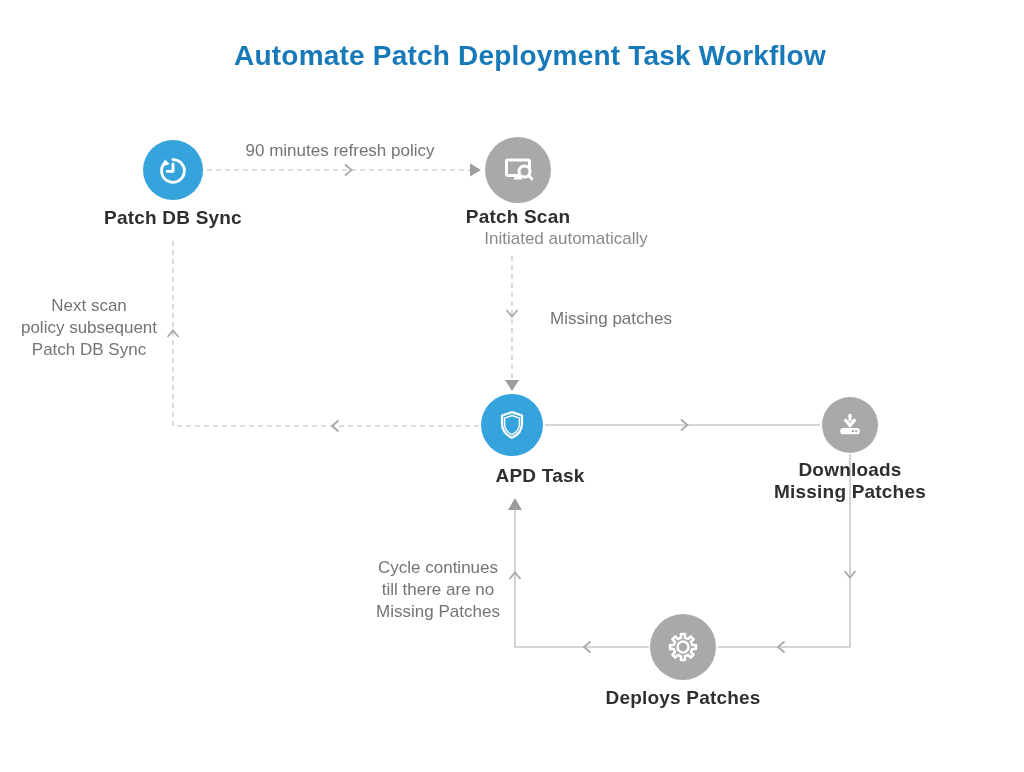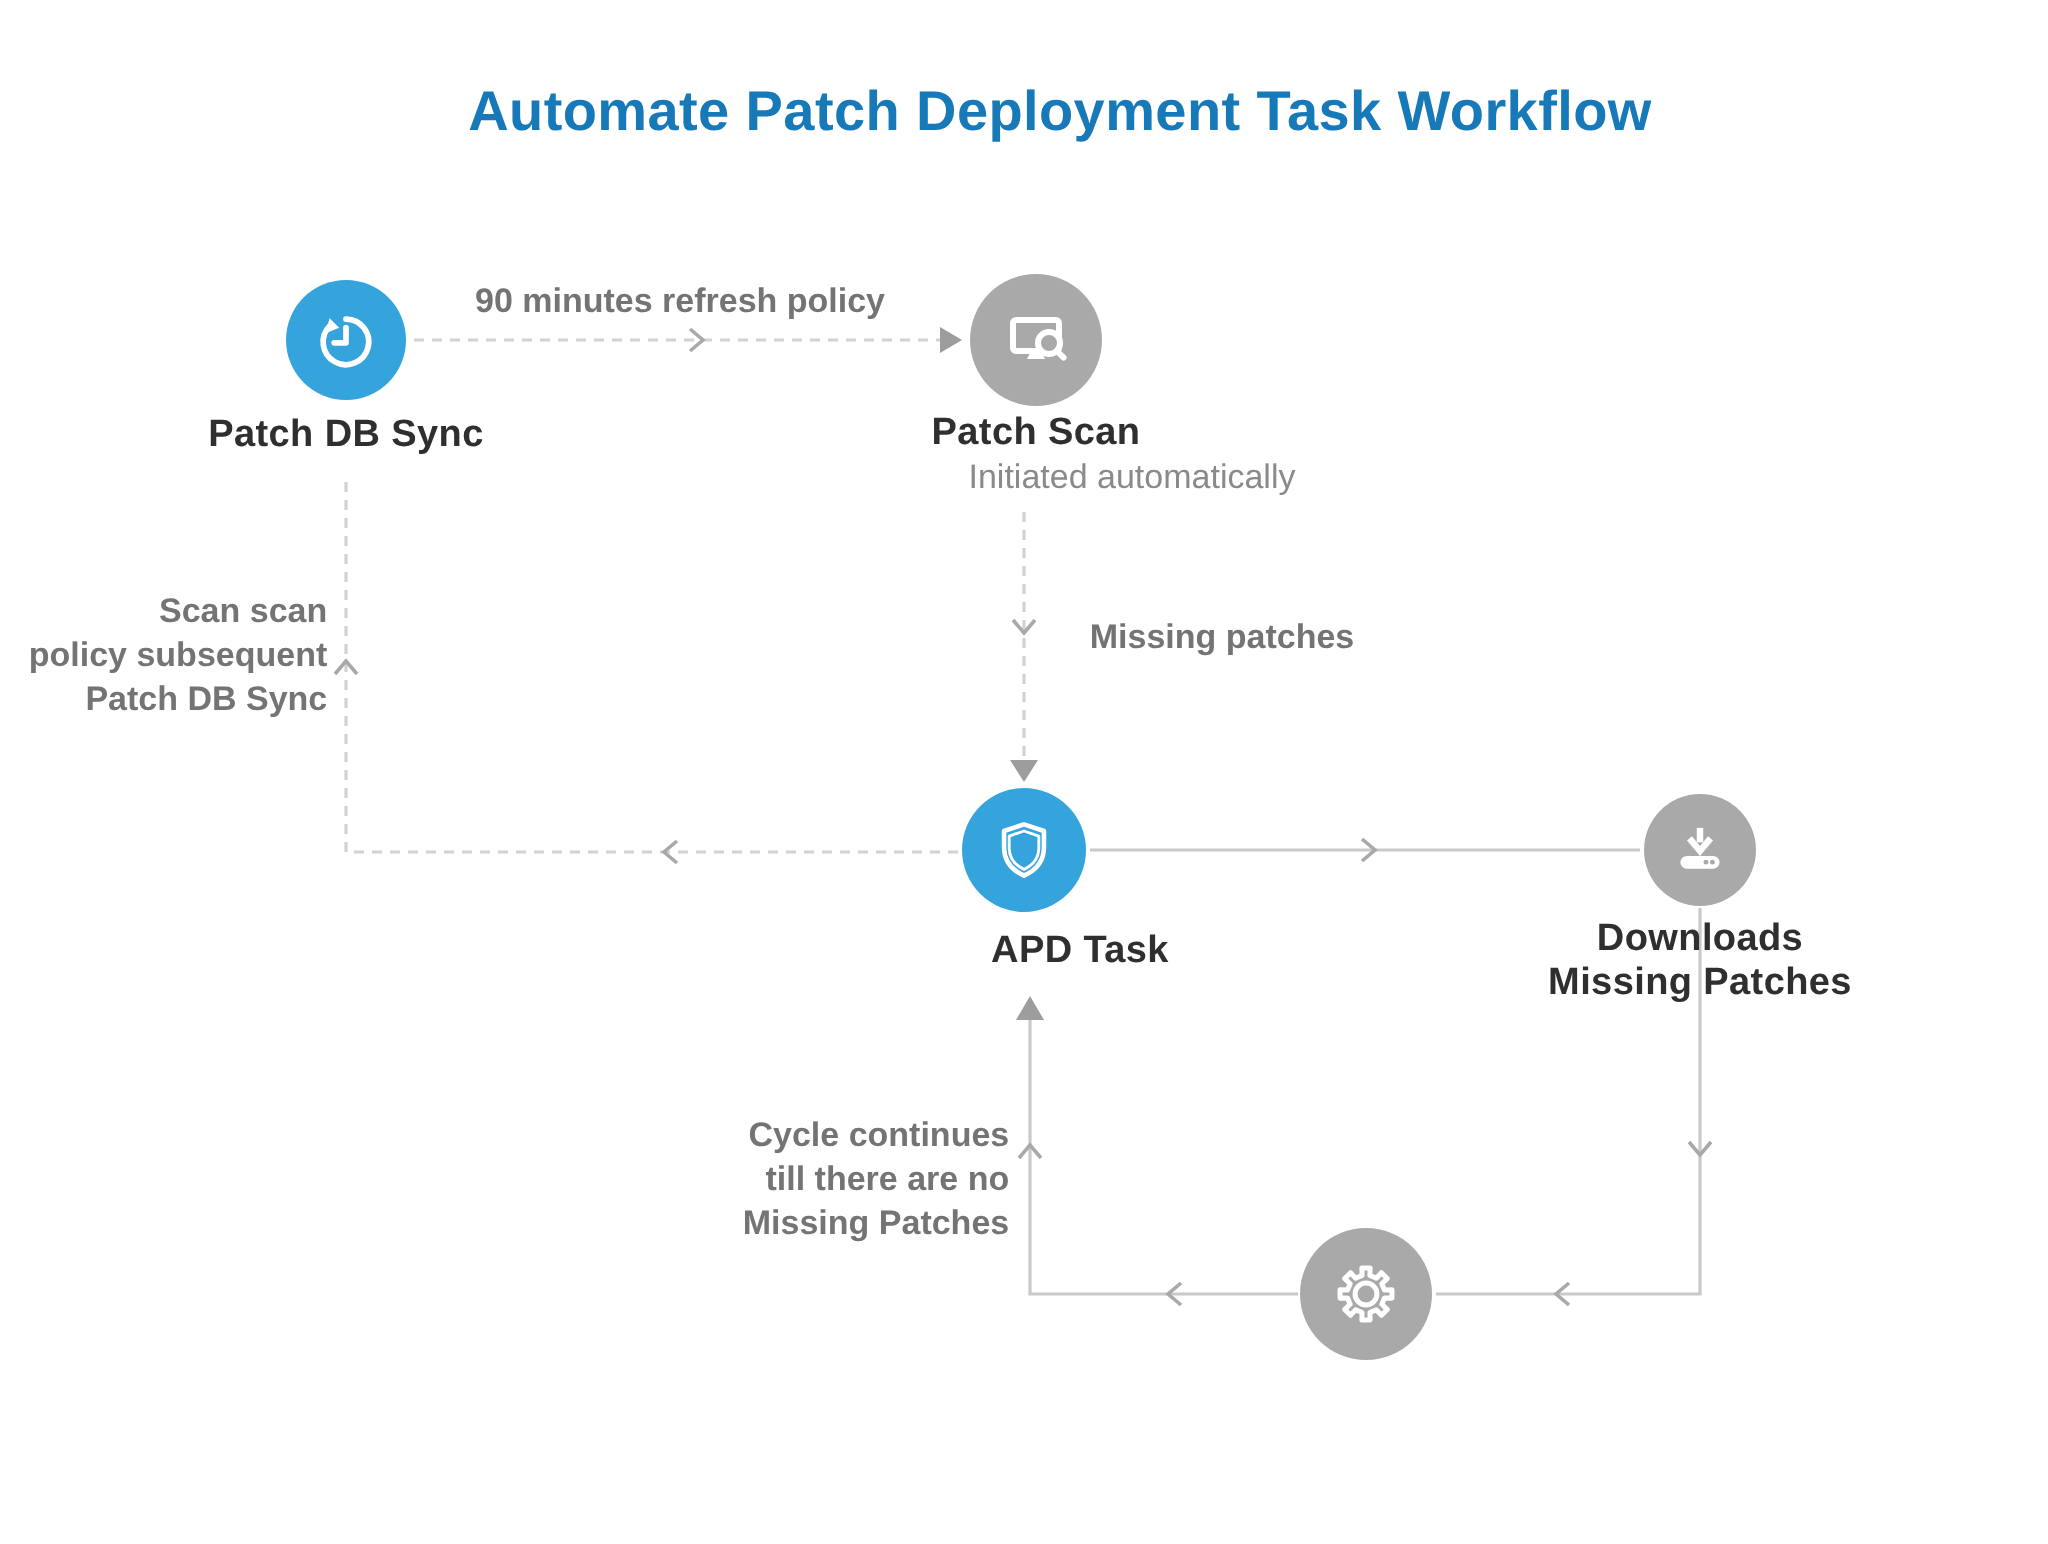--- a/index.html
+++ b/index.html
@@ -14,21 +14,21 @@
   .edges{position:absolute;left:0;top:0;}
   .circle{
     position:absolute;transform:translate(-50%,-50%);border-radius:50%;
     display:flex;align-items:center;justify-content:center;
   }
   .blue{background:#36a4dc;}
   .gray{background:#a9a9a9;}
   .lbl{position:absolute;transform:translate(-50%,-50%);white-space:nowrap;text-align:center;}
   .dark{color:#2f2f2f;font-size:19px;font-weight:600;letter-spacing:.2px;}
   .sub{color:#8a8a8a;font-size:17px;line-height:22px;font-weight:400;margin-left:48px;}
-  .edge-lbl{color:#747474;font-size:17px;line-height:22px;font-weight:700;text-align:right;}
+  .edge-lbl{color:#747474;font-size:17px;line-height:22px;font-weight:400;}
 </style>
 </head>
 <body>
 
 <div class="canvas">
 
   <h1 class="title">Automate Patch Deployment Task Workflow</h1>
 
   <svg class="edges" width="1024" height="772" viewBox="0 0 1024 772">
 
@@ -110,32 +110,33 @@
     <div>Downloads</div>
     <div>Missing Patches</div>
   </div>
 
   <div class="circle gray" style="left:683px;top:647px;width:66px;height:66px">
     <svg width="42" height="42" viewBox="0 0 40 40">
       <path d="M28.80 18.13 L32.35 18.04 L32.35 21.96 L28.80 21.87 L27.55 24.90 L30.11 27.35 L27.35 30.11 L24.90 27.55 L21.87 28.80 L21.96 32.35 L18.04 32.35 L18.13 28.80 L15.10 27.55 L12.65 30.11 L9.89 27.35 L12.45 24.90 L11.20 21.87 L7.65 21.96 L7.65 18.04 L11.20 18.13 L12.45 15.10 L9.89 12.65 L12.65 9.89 L15.10 12.45 L18.13 11.20 L18.04 7.65 L21.96 7.65 L21.87 11.20 L24.90 12.45 L27.35 9.89 L30.11 12.65 L27.55 15.10 Z" stroke="#ffffff" stroke-width="2.4" fill="none" stroke-linejoin="round"></path>
       <circle cx="20" cy="20" r="5.2" stroke="#ffffff" stroke-width="2.4" fill="none"></circle>
     </svg>
   </div>
+  <div class="lbl dark" style="left:683px;top:698px">Deploys Patches</div>
 
   <div class="lbl edge-lbl" style="left:340px;top:151px">90 minutes refresh policy</div>
 
   <div class="lbl edge-lbl" style="left:611px;top:319px">
     <div>Missing patches</div>
   </div>
 
   <div class="lbl edge-lbl" style="left:438px;top:590px">
     <div>Cycle continues</div>
     <div>till there are no</div>
     <div>Missing Patches</div>
   </div>
 
   <div class="lbl edge-lbl" style="left:89px;top:328px">
-    <div>Scan scan</div>
+    <div>Next scan</div>
     <div>policy subsequent</div>
     <div>Patch DB Sync</div>
   </div>
 
 </div>
 
 </body></html>

